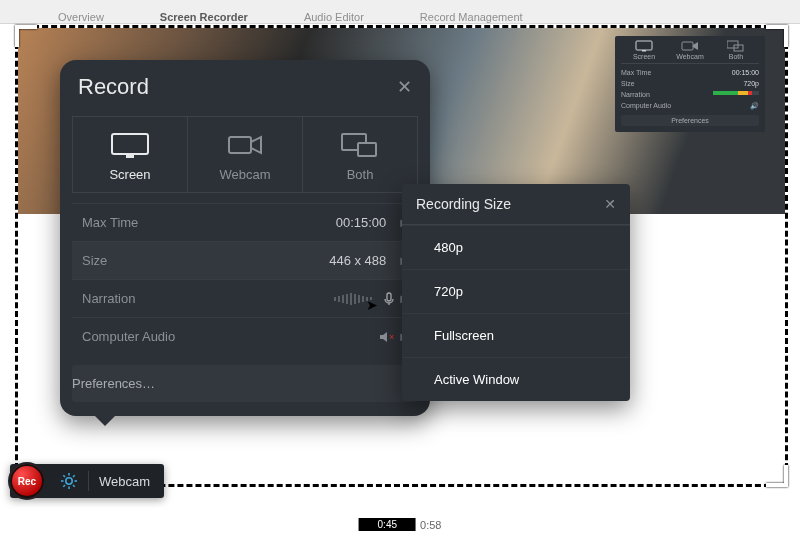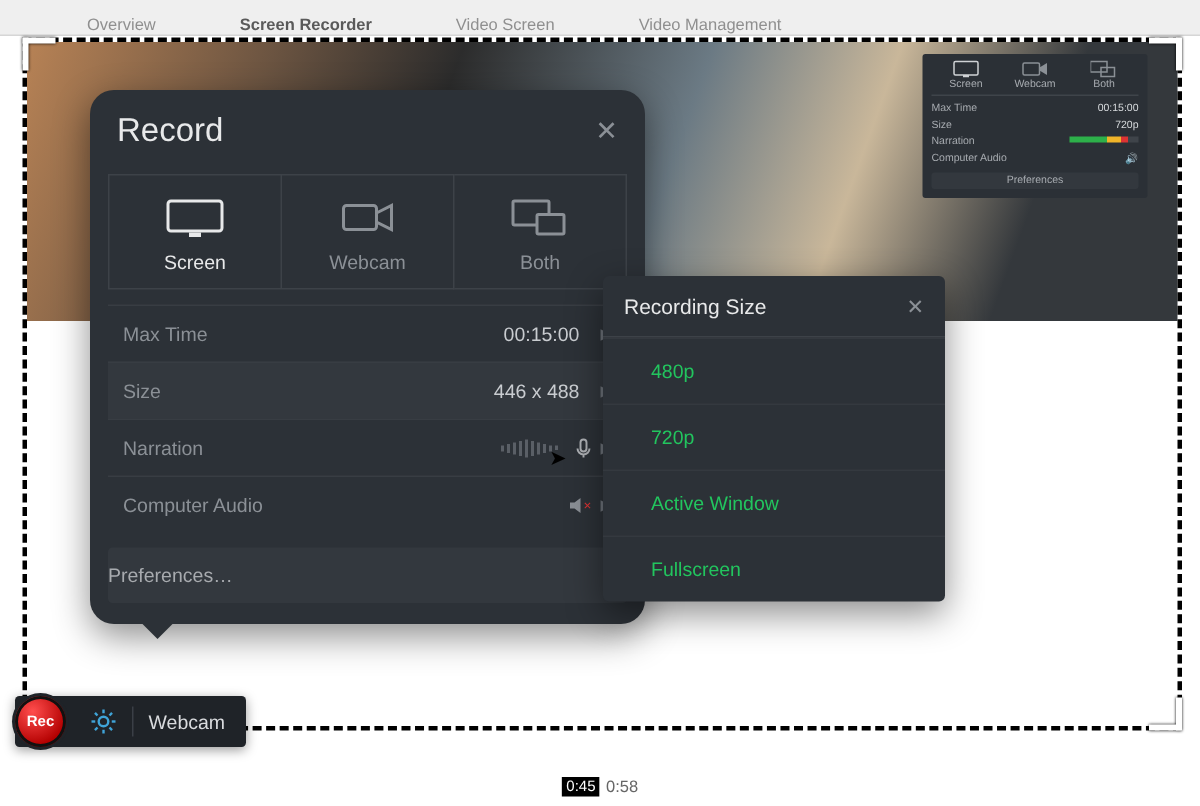--- a/index.html
+++ b/index.html
@@ -119,21 +119,21 @@
   }
 
   
   .size-pop {
     position:absolute; left: 402px; top: 184px;
     width: 228px; background:#2c3137; color:#c9ccd0;
     border-radius:4px; box-shadow: 0 8px 24px rgba(0,0,0,.45);
     font-size:13px;
   }
   .size-pop .titlebar { padding:12px 14px; font-size:14px; color:#e8e9ea; display:flex; justify-content:space-between; border-bottom:1px solid #3d4248;}
-  .size-pop .opt { padding:14px 32px; color:#22c55e; border-top:1px solid #34393f; cursor:pointer;}
+  .size-pop .opt { padding:14px 32px; color:#ffffff; border-top:1px solid #34393f; cursor:pointer;}
   .size-pop .opt:first-of-type { border-top:none; }
 
   .move-handle {
     position:absolute; left:378px; top:234px;
     width:26px;height:26px; color:#333;
     display:flex;align-items:center;justify-content:center;
   }
 
   
   .rec-toolbar {
@@ -151,34 +151,34 @@
   .gear { color:#3fa4d8; margin: 0 10px; display:flex; }
   .divider { width:1px; height:20px; background:#3a3f46; margin:0 2px 0 0;}
   .cancel { margin-left:8px; cursor:pointer; }
 
   
   .timestamp {
     position:absolute; left:50%; transform:translateX(-50%);
     bottom:6px; font-size:11px; color:#666;
     display:flex; align-items:center; gap:4px;
   }
-  .timestamp .cur { background:#000; color:#fff; padding:1px 3px; font-size:10px;}
+  .timestamp .cur { background:#000; color:#fff; padding:1px 19px; font-size:10px;}
 
   .cursor-arrow {
     position:absolute; left:366px; top:297px; color:#000; font-size:14px;
   }
 </style>
 </head>
 <body>
 
 <div class="tabs">
   <span class="tab">Overview</span>
   <span class="tab active">Screen Recorder</span>
-  <span class="tab">Video Screen</span>
-  <span class="tab">Video Management</span>
+  <span class="tab">Audio Editor</span>
+  <span class="tab">Record Management</span>
 </div>
 
 <div class="hero"></div>
 
 <div class="mini-panel">
   <div class="mini-tabs">
     <div>
       <svg width="18" height="12">
           <rect x="1" y="1" width="16" height="9" rx="1" fill="none" stroke="#cfd2d5"></rect>
           <rect x="7" y="10" width="4" height="1.5" fill="#cfd2d5"></rect>
@@ -307,22 +307,22 @@
   <div class="panel-tail"></div>
 </div>
 
 <div class="size-pop">
   <div class="titlebar">
     <span>Recording Size</span>
     <span style="color:#8b9096;cursor:pointer">✕</span>
   </div>
   <div class="opt">480p</div>
   <div class="opt">720p</div>
+  <div class="opt">Fullscreen</div>
   <div class="opt">Active Window</div>
-  <div class="opt">Fullscreen</div>
 </div>
 
 <span class="cursor-arrow">➤</span>
 
 <div class="rec-toolbar">
   <div class="rec-btn">Rec</div>
   <span class="gear">
     <svg width="18" height="18">
         <circle cx="9" cy="9" r="3.2" fill="none" stroke="#3fa4d8" stroke-width="1.6"></circle>
         <g stroke="#3fa4d8" stroke-width="1.6">

